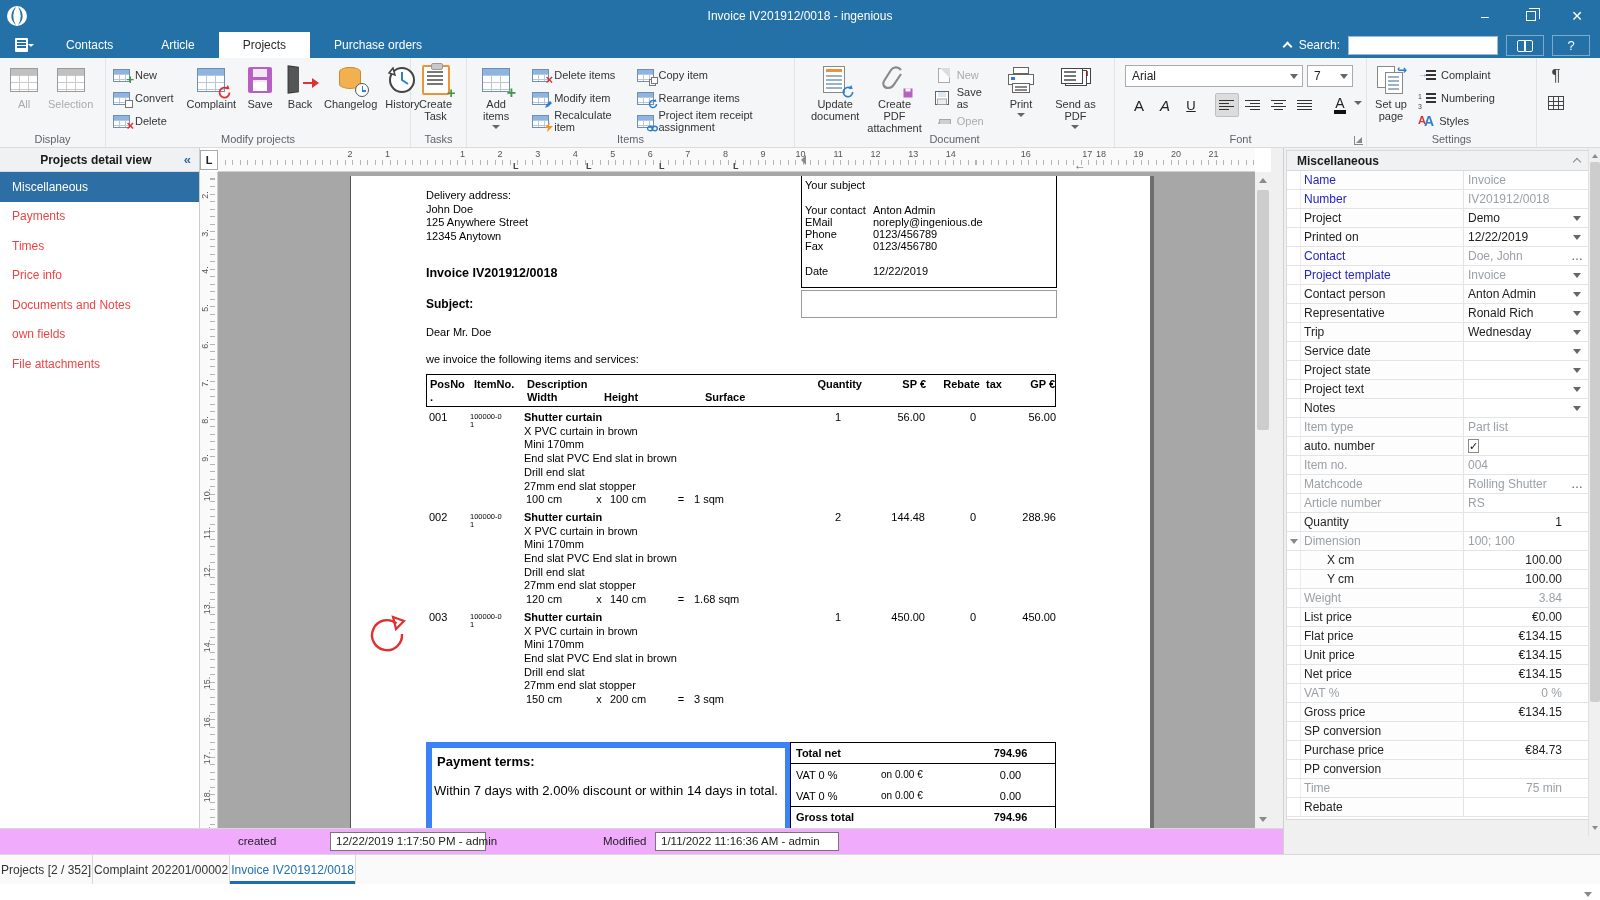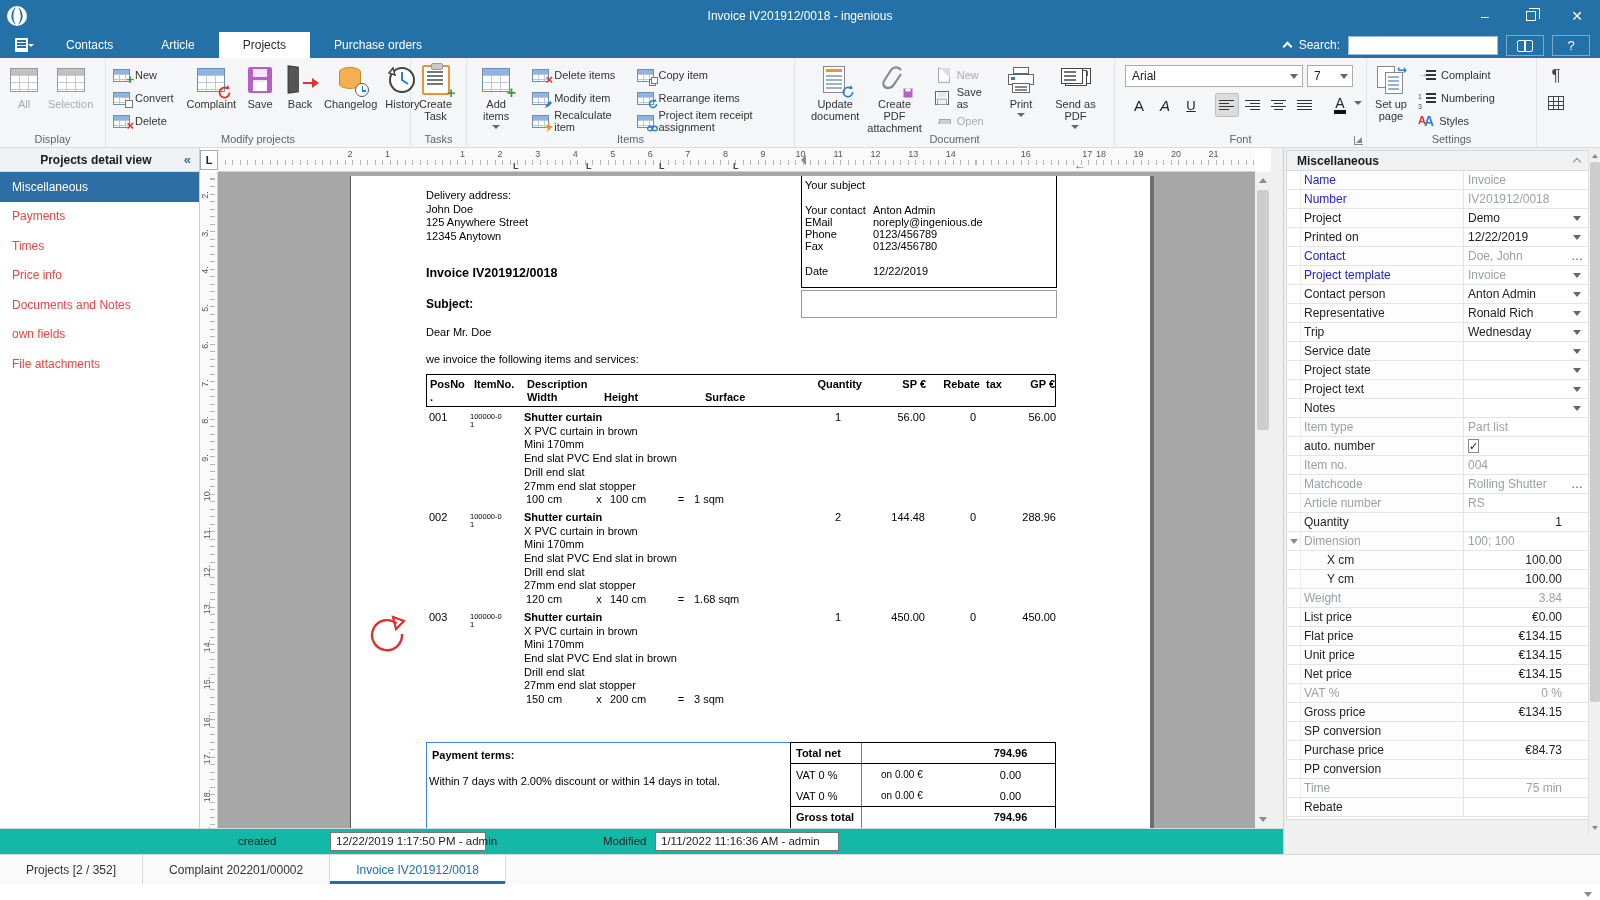--- a/index.html
+++ b/index.html
@@ -168,21 +168,21 @@
   .c-desc { width:244px; line-height:13.7px; }
   .c-qty { width:93px; text-align:right; padding-right:20px; }
   .c-sp { width:64px; text-align:right; padding-right:0px; }
   .c-reb { width:54px; text-align:right; padding-right:3px; }
   .c-tax { width:27px; }
   .c-gp { width:50px; text-align:right; padding-right:0px; }
   .iname { font-weight:bold; }
   .dims { display:flex; }
   .dims .dw { width:64px; padding-left:2px; } .dims .dx { width:22px; text-align:center; }
   .dims .dh { width:58px; } .dims .de { width:26px; text-align:center; }
-  #paybox { left:75px; top:566px; width:436px; height:120px; border:1px solid #3b82f6; font-size:11px; }
+  #paybox { left:75px; top:566px; width:365px; height:120px; border:6px solid #3b82f6; font-size:13px; }
   #pay-head { font-weight:bold; padding:6px 5px 0 5px; }
   #pay-text { padding:14px 2px 0 2px; }
   #totbox { left:439px; top:566px; width:266px; height:120px; border:1px solid #000; font-size:11px; }
   .trow { display:flex; align-items:center; height:21px; padding:0 5px; }
   .trow.b { font-weight:bold; }
   .trow .tl { width:85px; } .trow .ton { width:90px; font-size:10px; } .trow .tv { flex:1; text-align:center; }
   #tot-net { border-bottom:1px solid #000; }
   #tot-gross { border-top:1px solid #000; font-weight:bold; }
   #redmark { position:absolute; left:148px; top:442px; width:44px; height:46px; }
 
@@ -199,27 +199,27 @@
   .pval { flex:1; padding:0 4px; font-size:12px; color:#202020; white-space:nowrap; overflow:hidden; }
   .pval.gray { color:#9aa0a6; } .pval.r { text-align:right; }
   .pctl { width:22px; display:flex; align-items:center; justify-content:center; color:#555; }
   .ddtri { width:0; height:0; border:4px solid transparent; border-top:5px solid #666; margin-top:4px; }
   .exp { width:0; height:0; border:4px solid transparent; border-top:5px solid #888; margin-top:4px; }
   .cbx { width:13px; height:13px; border:1px solid #8a8a8a; background:#fff; margin:0 auto; font-size:11px; font-weight:bold; line-height:12px; text-align:center; color:#111; }
   #rpscroll { position:absolute; right:0; top:0; width:12px; height:688px; background:#f0f0f0; border-left:1px solid #e0e0e0; }
   #rpthumb { position:absolute; left:1px; top:14px; width:10px; height:540px; background:#cdcdcd; border-radius:2px; }
 
   
-  #statusbar { position:absolute; left:0; top:828px; width:1283px; height:26px; background:#14b8a6; border-top:1px solid #d9d9d9; }
+  #statusbar { position:absolute; left:0; top:828px; width:1283px; height:26px; background:#f0abfc; border-top:1px solid #d9d9d9; }
   #statusbar .slabel { position:absolute; top:6px; font-size:11.5px; color:#222; }
   .sbox { position:absolute; top:3px; height:19px; border:1px solid #767676; background:#fff; font-size:11.5px; padding:2px 5px; white-space:nowrap; }
 
   
   #bottomtabs { position:absolute; left:0; top:854px; width:1600px; height:30px; background:#fafafa; border-top:1px solid #d9d9d9; display:flex; }
-  .btab { padding:0 26px; display:flex; align-items:center; font-size:12px; color:#333; border-right:1px solid #d9d9d9; position:relative; }
+  .btab { padding:0 1px; display:flex; align-items:center; font-size:12px; color:#333; border-right:1px solid #d9d9d9; position:relative; }
   .btab.active { color:#1b6db5; background:#fff; }
   .btab.active:after { content:""; position:absolute; left:0; right:0; bottom:0; height:3px; background:#1b6db5; }
   #bottomstrip { position:absolute; left:0; top:884px; width:1600px; height:16px; background:#fff; }
   #strip-arrow { position:absolute; right:8px; top:5px; }
 </style>
 </head>
 <body>
 
 <div id="app">
 

